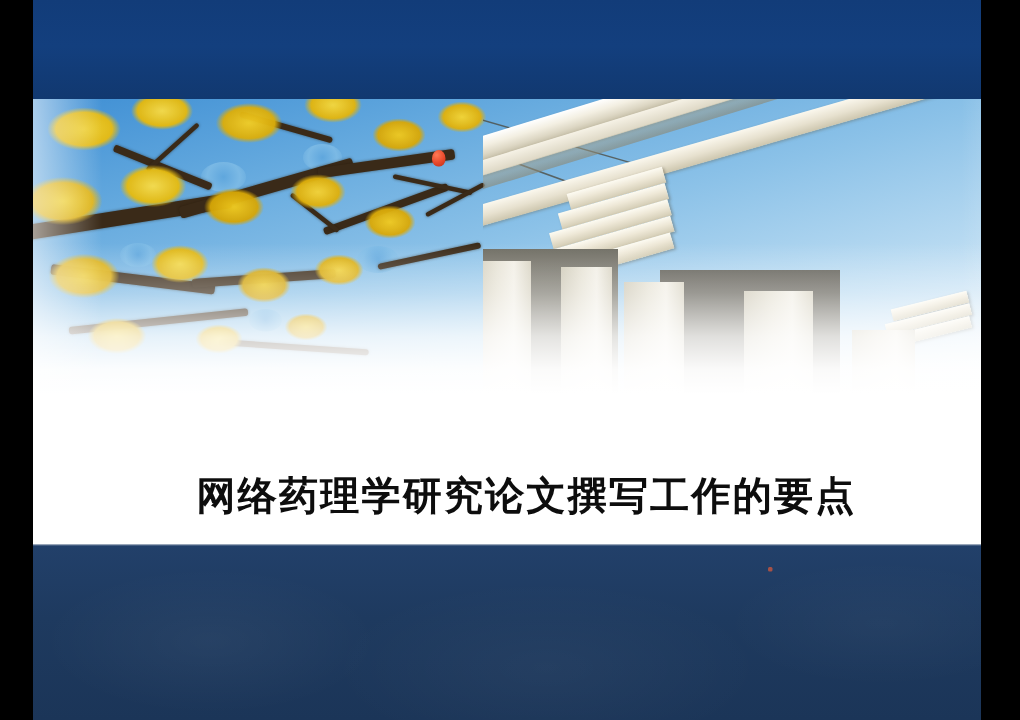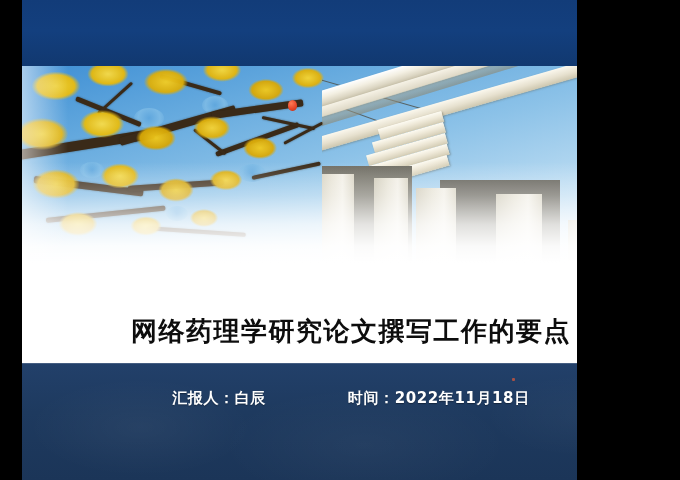--- a/index.html
+++ b/index.html
@@ -30,21 +30,21 @@
     width: 22px;
     height: 480px;
     background: #000000;
     z-index: 40;
   }
 
   
   #canvas {
     position: absolute;
     left: 22px; top: 0;
-    width: 555px;
+    width: 632px;
     height: 480px;
     background: #ffffff;
     overflow: hidden;
   }
 
   
   #top-band {
     position: absolute;
     left: 0; top: 0;
     width: 658px;
@@ -362,20 +362,16 @@
       <div id="photo-sidefade"></div>
       <div id="photo-fade"></div>
     </div>
 
     <div id="title-band">
       <div id="title-text">网络药理学研究论文撰写工作的要点</div>
     </div>
 
     <div id="bottom-band">
       <div id="artifact-dot"></div>
-      <div id="subtitle-row">
-        <span class="sub-text">汇报人：白辰</span>
-        <span class="sub-text">时间：2022年11月18日</span>
-      </div>
     </div>
 
   </div>
 </div>
 
 </body></html>

